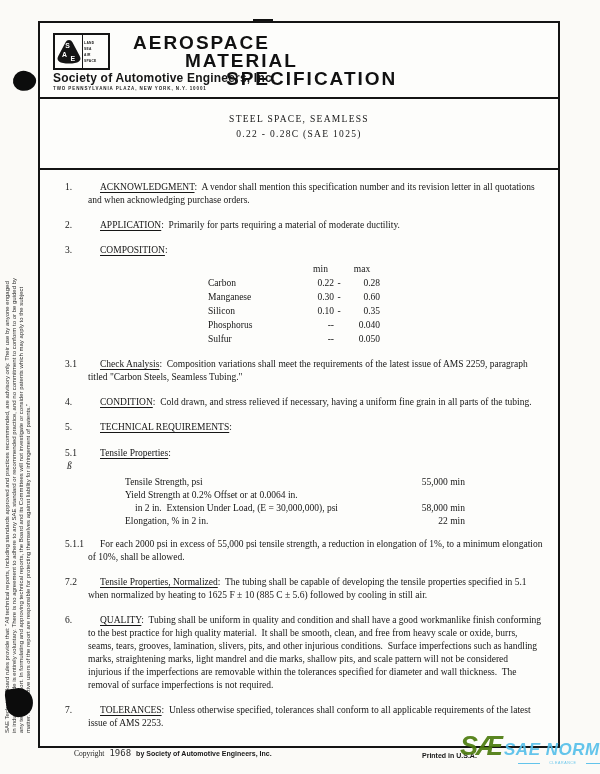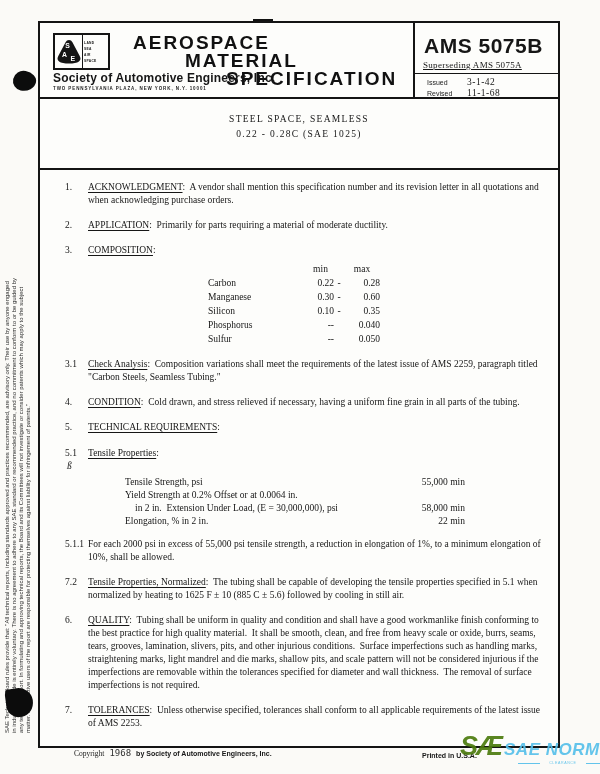--- a/index.html
+++ b/index.html
@@ -44,21 +44,21 @@
 
   
   .title-box{height:56px;border-bottom:2px solid #141414;text-align:center;padding-top:13px;box-sizing:content-box;}
   .title-box div{font-size:9.5px;letter-spacing:1.3px;line-height:15px;}
 
   
   .docbody{padding:11px 14px 0 25px;font-size:9.5px;line-height:13px;}
   .sec{display:flex;margin-bottom:12px;}
   .sec-num{width:23px;flex-shrink:0;white-space:nowrap;}
   .sec-text{flex:1;white-space:pre-wrap;}
-  .sec-head{text-decoration:underline;text-underline-offset:1.5px;}
+  .sec-head{text-decoration:underline;text-underline-offset:1.5px;margin-left:12px;}
   .mb5{margin-bottom:5px;} .mb13{margin-bottom:13px;} .mb3{margin-bottom:3px;}
   .marker-below{font-style:italic;padding-left:2px;}
 
   
   .comp{margin:0 0 12px 143px;margin-bottom:12px;}
   .comp-row{display:flex;line-height:14px;}
   .comp-el{width:99px;}
   .comp-min{width:27px;text-align:right;}
   .comp-sep{width:10px;text-align:center;}
   .comp-max{width:36px;text-align:right;}
@@ -133,34 +133,20 @@
             <div>SPACE</div>
           </div>
         </div>
         <div class="t-aero">AEROSPACE</div>
         <div class="t-mat">MATERIAL</div>
         <div class="t-spec">SPECIFICATION</div>
         <div class="society">Society of Automotive Engineers, Inc.</div>
         <div class="address">TWO PENNSYLVANIA PLAZA, NEW YORK, N.Y. 10001</div>
       </div>
 
-      <div class="ams-box">
-        <div class="ams-number">AMS 5075B</div>
-        <div class="superseding">Superseding AMS 5075A</div>
-        <div class="dates">
-          <div class="date-row">
-            <span class="date-label">Issued</span>
-            <span class="date-value">3-1-42</span>
-          </div>
-          <div class="date-row">
-            <span class="date-label">Revised</span>
-            <span class="date-value">11-1-68</span>
-          </div>
-        </div>
-      </div>
     </div>
 
     <div class="title-box">
       <div>STEEL SPACE, SEAMLESS</div>
       <div>0.22 - 0.28C (SAE 1025)</div>
     </div>
 
     <div class="docbody">
 
       <div class="sec">

